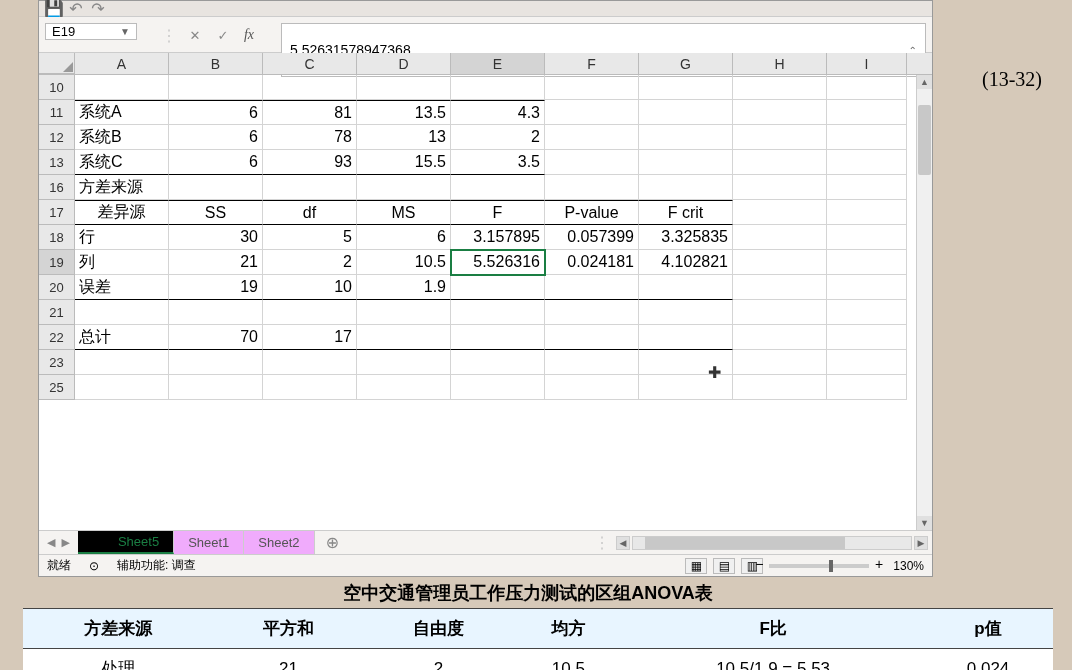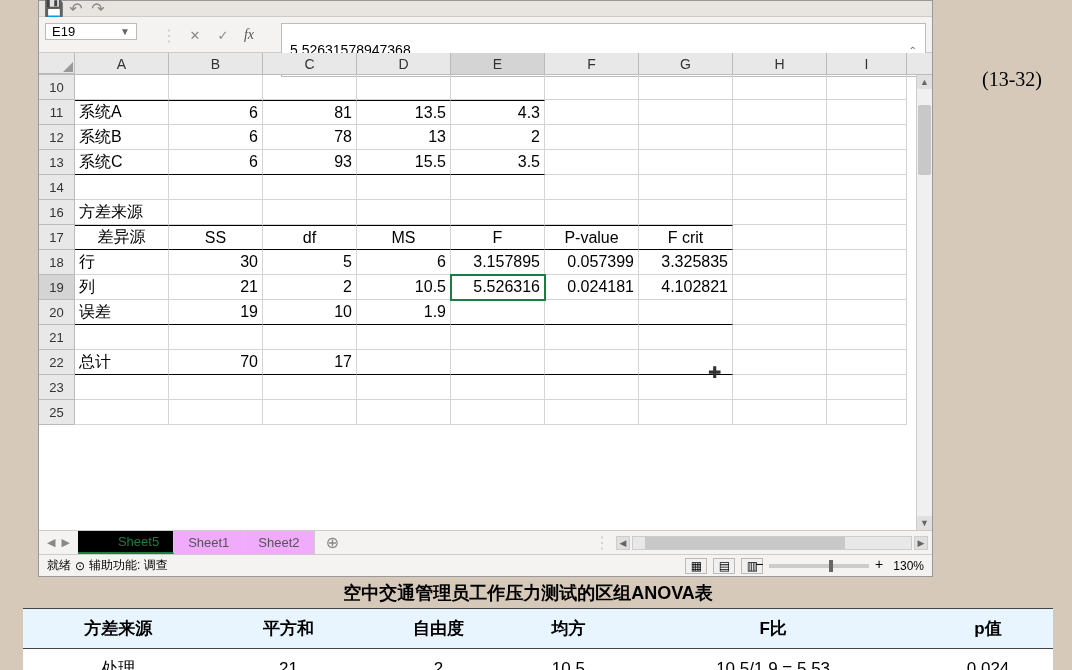--- a/index.html
+++ b/index.html
@@ -42,21 +42,21 @@
 .tab-nav { display: flex; align-items: center; padding: 0 8px; gap: 6px; }
 .tab-nav-btn { font-size: 11px; color: #888; }
 .tabs { display: flex; align-items: stretch; }
 .tab { padding: 3px 14px; font-size: 13px; border-right: 1px solid #ccc; background: #f0abfc; color: #555; display: flex; align-items: center; }
 .tab.active { background: #000000; color: #1a7e43; border-bottom: 2px solid #1a7e43; padding-left: 40px; }
 .tab-add { width: 36px; display: flex; align-items: center; justify-content: center; color: #888; font-size: 16px; }
 .hscroll { flex: 1; display: flex; align-items: center; justify-content: flex-end; padding-right: 4px; gap: 2px; }
 .hscroll-track { width: 280px; height: 14px; background: #e8e8e8; border: 1px solid #ccc; position: relative; }
 .hscroll-thumb { position: absolute; left: 12px; top: 0; bottom: 0; width: 200px; background: #c8c8c8; }
 .hscroll-btn { width: 14px; height: 14px; background: #e0e0e0; display: flex; align-items: center; justify-content: center; font-size: 9px; color: #666; border: 1px solid #ccc; }
-.status-bar { height: 22px; background: #f5f3f1; border-top: 1px solid #ccc; display: flex; align-items: center; padding: 0 8px; font-size: 12px; gap: 4px; }
+.status-bar { height: 22px; background: #f5f3f1; border-top: 1px solid #ccc; display: flex; align-items: center; padding: 0 8px; font-size: 12px; gap: 18px; }
 .status-right { margin-left: auto; display: flex; align-items: center; gap: 6px; }
 .view-btn { width: 22px; height: 16px; border: 1px solid #bbb; background: #f0f0f0; display: flex; align-items: center; justify-content: center; }
 .zoom-slider { width: 100px; height: 4px; background: #ccc; position: relative; }
 .zoom-slider::before { content: '−'; position: absolute; left: -14px; top: -8px; font-size: 14px; }
 .zoom-slider::after { content: '+'; position: absolute; right: -14px; top: -8px; font-size: 14px; }
 .zoom-thumb { position: absolute; left: 60%; top: -4px; width: 4px; height: 12px; background: #666; }
 .caption-row { position: absolute; left: 38px; top: 581px; width: 980px; text-align: center; font-size: 18px; font-weight: bold; }
 .ext-table { position: absolute; left: 23px; top: 608px; width: 1030px; border-collapse: collapse; }
 .ext-table td, .ext-table th { border-top: 1.5px solid #444; border-bottom: 1.5px solid #444; padding: 8px 6px; text-align: center; font-size: 17px; }
 .ext-table th { background: #e8f5ff; font-weight: bold; }
@@ -154,32 +154,20 @@
           <div class="cell col-B num bb">6</div>
           <div class="cell col-C num bb">93</div>
           <div class="cell col-D num bb">15.5</div>
           <div class="cell col-E num bb">3.5</div>
           <div class="cell col-F"></div>
           <div class="cell col-G"></div>
           <div class="cell col-H"></div>
           <div class="cell col-I"></div>
         </div>
 
-      <div class="row">
-          <div class="row-header">14</div>
-          <div class="cell col-A"></div>
-          <div class="cell col-B"></div>
-          <div class="cell col-C"></div>
-          <div class="cell col-D"></div>
-          <div class="cell col-E"></div>
-          <div class="cell col-F"></div>
-          <div class="cell col-G"></div>
-          <div class="cell col-H"></div>
-          <div class="cell col-I"></div>
-        </div>
 
 
       <div class="row">
           <div class="row-header">16</div>
           <div class="cell col-A">方差来源</div>
           <div class="cell col-B"></div>
           <div class="cell col-C"></div>
           <div class="cell col-D"></div>
           <div class="cell col-E"></div>
           <div class="cell col-F"></div>

